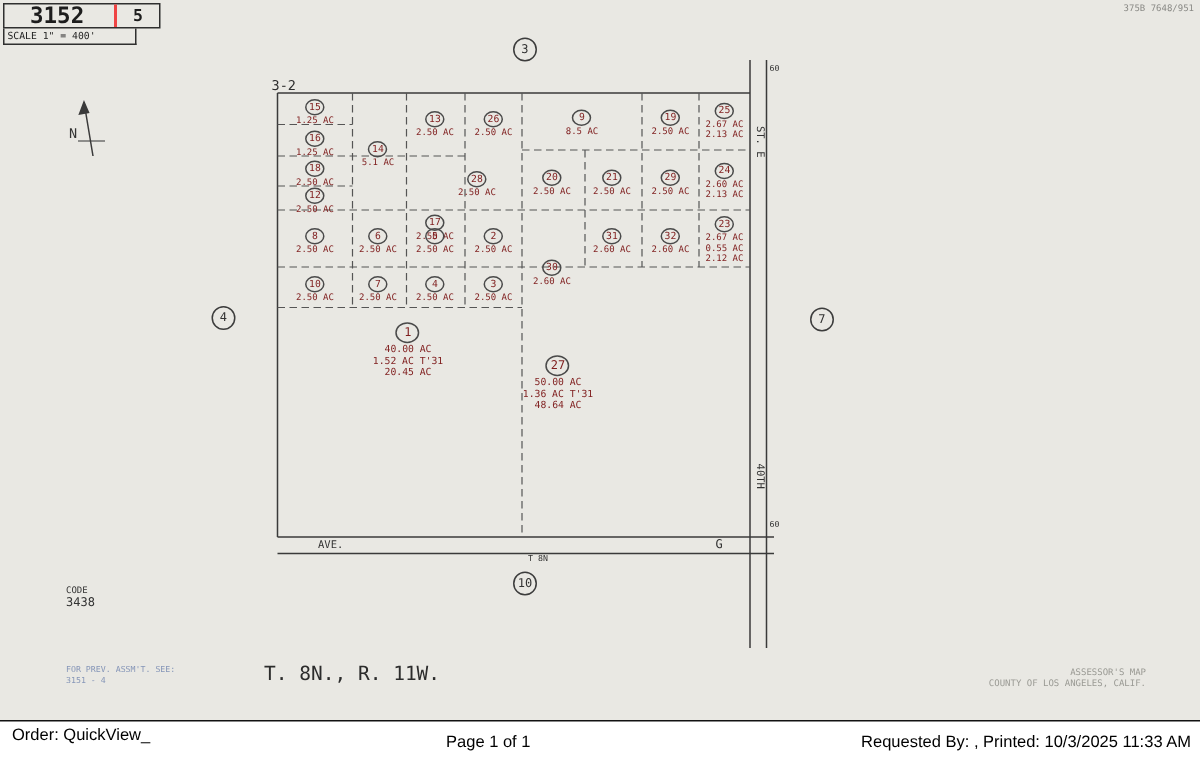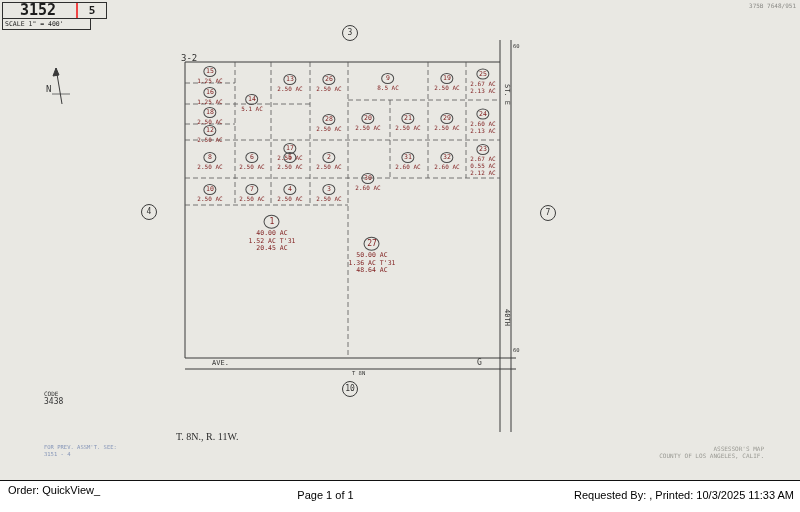--- a/index.html
+++ b/index.html
@@ -26,21 +26,21 @@
   .st-40th{left:492px;top:314px;width:28px;text-align:center;font-size:7px;transform:rotate(90deg);}
   .ave{left:212px;top:360px;font-size:7px;}
   .g-street{left:477px;top:359px;font-size:8px;}
   .w-top{left:513px;top:44px;font-size:5.5px;}
   .w-bottom{left:513px;top:348px;font-size:5.5px;}
   .tick{left:352px;top:371px;font-size:5.5px;}
   .code-label{left:44px;top:391px;font-size:6px;}
   .code-num{left:44px;top:398px;font-size:8px;}
   .prev1{left:44px;top:445px;font-size:5.5px;color:#8696b8;}
   .prev2{left:44px;top:452px;font-size:5.5px;color:#8696b8;}
-  .township{left:176px;top:432px;font-size:10px;color:#2c2c2c;font-family:Liberation Serif, serif;}
+  .township{left:176px;top:443px;font-size:13px;color:#2c2c2c;}
   .assessor{right:36px;top:445px;text-align:right;font-size:6px;color:#9a9a94;}
   .assessor div{line-height:1.2;}
 
   
   .refcircle{
     position:absolute;width:14px;height:14px;line-height:14px;border:1px solid #3c3c3c;
     border-radius:50%;text-align:center;font-size:8px;color:#333;
     transform:translate(-50%,-50%);background:transparent;
   }
   .ref-top{left:350px;top:33px;}
@@ -132,21 +132,21 @@
 
   <div>
       <div class="parcel" style="left: 210px; top: 72px;"><span class="pnum">15</span><div class="ac">1.25 AC</div></div>
       <div class="parcel" style="left: 210px; top: 93px;"><span class="pnum">16</span><div class="ac">1.25 AC</div></div>
       <div class="parcel" style="left: 210px; top: 113px;"><span class="pnum">18</span><div class="ac">2.50 AC</div></div>
       <div class="parcel" style="left: 210px; top: 131px;"><span class="pnum">12</span><div class="ac">2.50 AC</div></div>
       <div class="parcel" style="left: 252px; top: 100px;"><span class="pnum">14</span><div class="ac">5.1 AC</div></div>
       <div class="parcel" style="left: 290px; top: 80px;"><span class="pnum">13</span><div class="ac">2.50 AC</div></div>
       <div class="parcel" style="left: 290px; top: 120px; margin-top: 29px;"><span class="pnum">17</span><div class="ac">2.50 AC</div></div>
       <div class="parcel" style="left: 329px; top: 80px;"><span class="pnum">26</span><div class="ac">2.50 AC</div></div>
-      <div class="parcel" style="left: 329px; top: 120px;"><span class="pnum">28</span><div class="ac">2.50 AC</div></div>
+      <div class="parcel" style="left: 318px; top: 120px;"><span class="pnum">28</span><div class="ac">2.50 AC</div></div>
       <div class="parcel" style="left: 388px; top: 79px;"><span class="pnum">9</span><div class="ac">8.5 AC</div></div>
       <div class="parcel" style="left: 447px; top: 79px;"><span class="pnum">19</span><div class="ac">2.50 AC</div></div>
       <div class="parcel" style="left: 483px; top: 78px;"><span class="pnum">25</span><div class="ac">2.67 AC</div><div class="ac">2.13 AC</div></div>
       <div class="parcel" style="left: 368px; top: 119px;"><span class="pnum">20</span><div class="ac">2.50 AC</div></div>
       <div class="parcel" style="left: 408px; top: 119px;"><span class="pnum">21</span><div class="ac">2.50 AC</div></div>
       <div class="parcel" style="left: 447px; top: 119px;"><span class="pnum">29</span><div class="ac">2.50 AC</div></div>
       <div class="parcel" style="left: 483px; top: 118px;"><span class="pnum">24</span><div class="ac">2.60 AC</div><div class="ac">2.13 AC</div></div>
       <div class="parcel" style="left: 210px; top: 158px;"><span class="pnum">8</span><div class="ac">2.50 AC</div></div>
       <div class="parcel" style="left: 252px; top: 158px;"><span class="pnum">6</span><div class="ac">2.50 AC</div></div>
       <div class="parcel" style="left: 290px; top: 158px;"><span class="pnum">5</span><div class="ac">2.50 AC</div></div>

